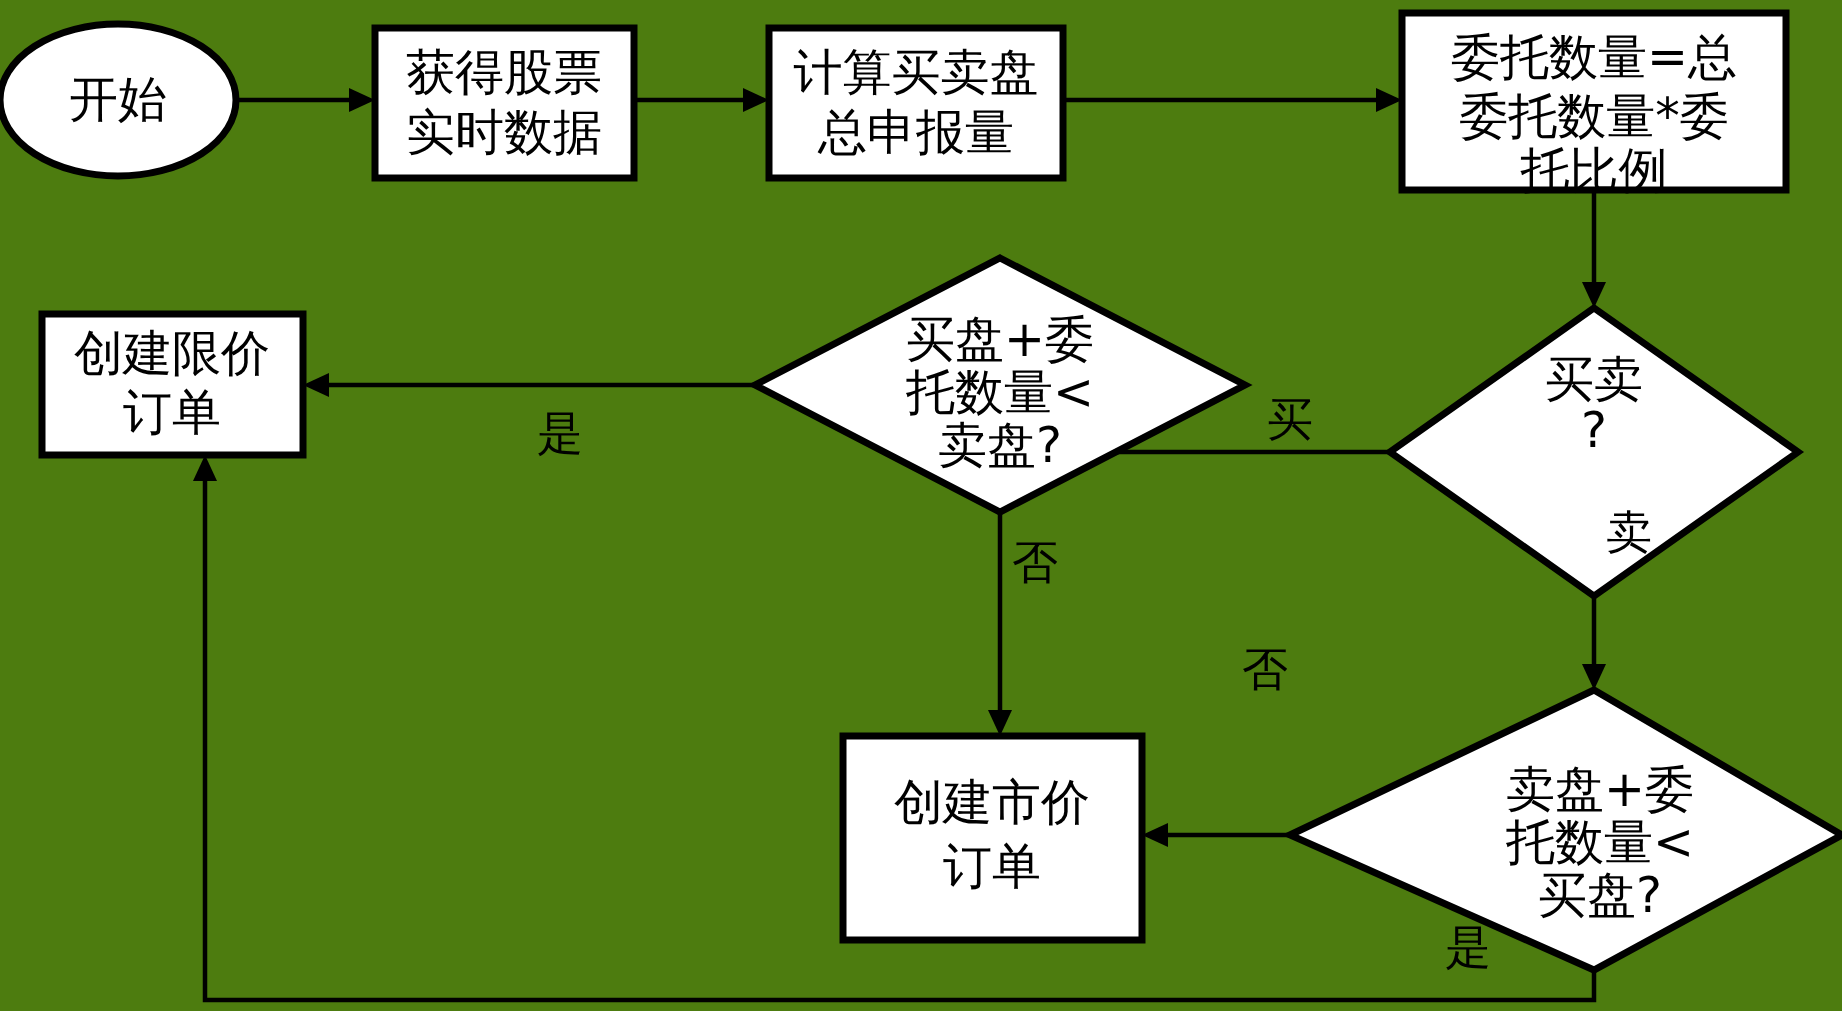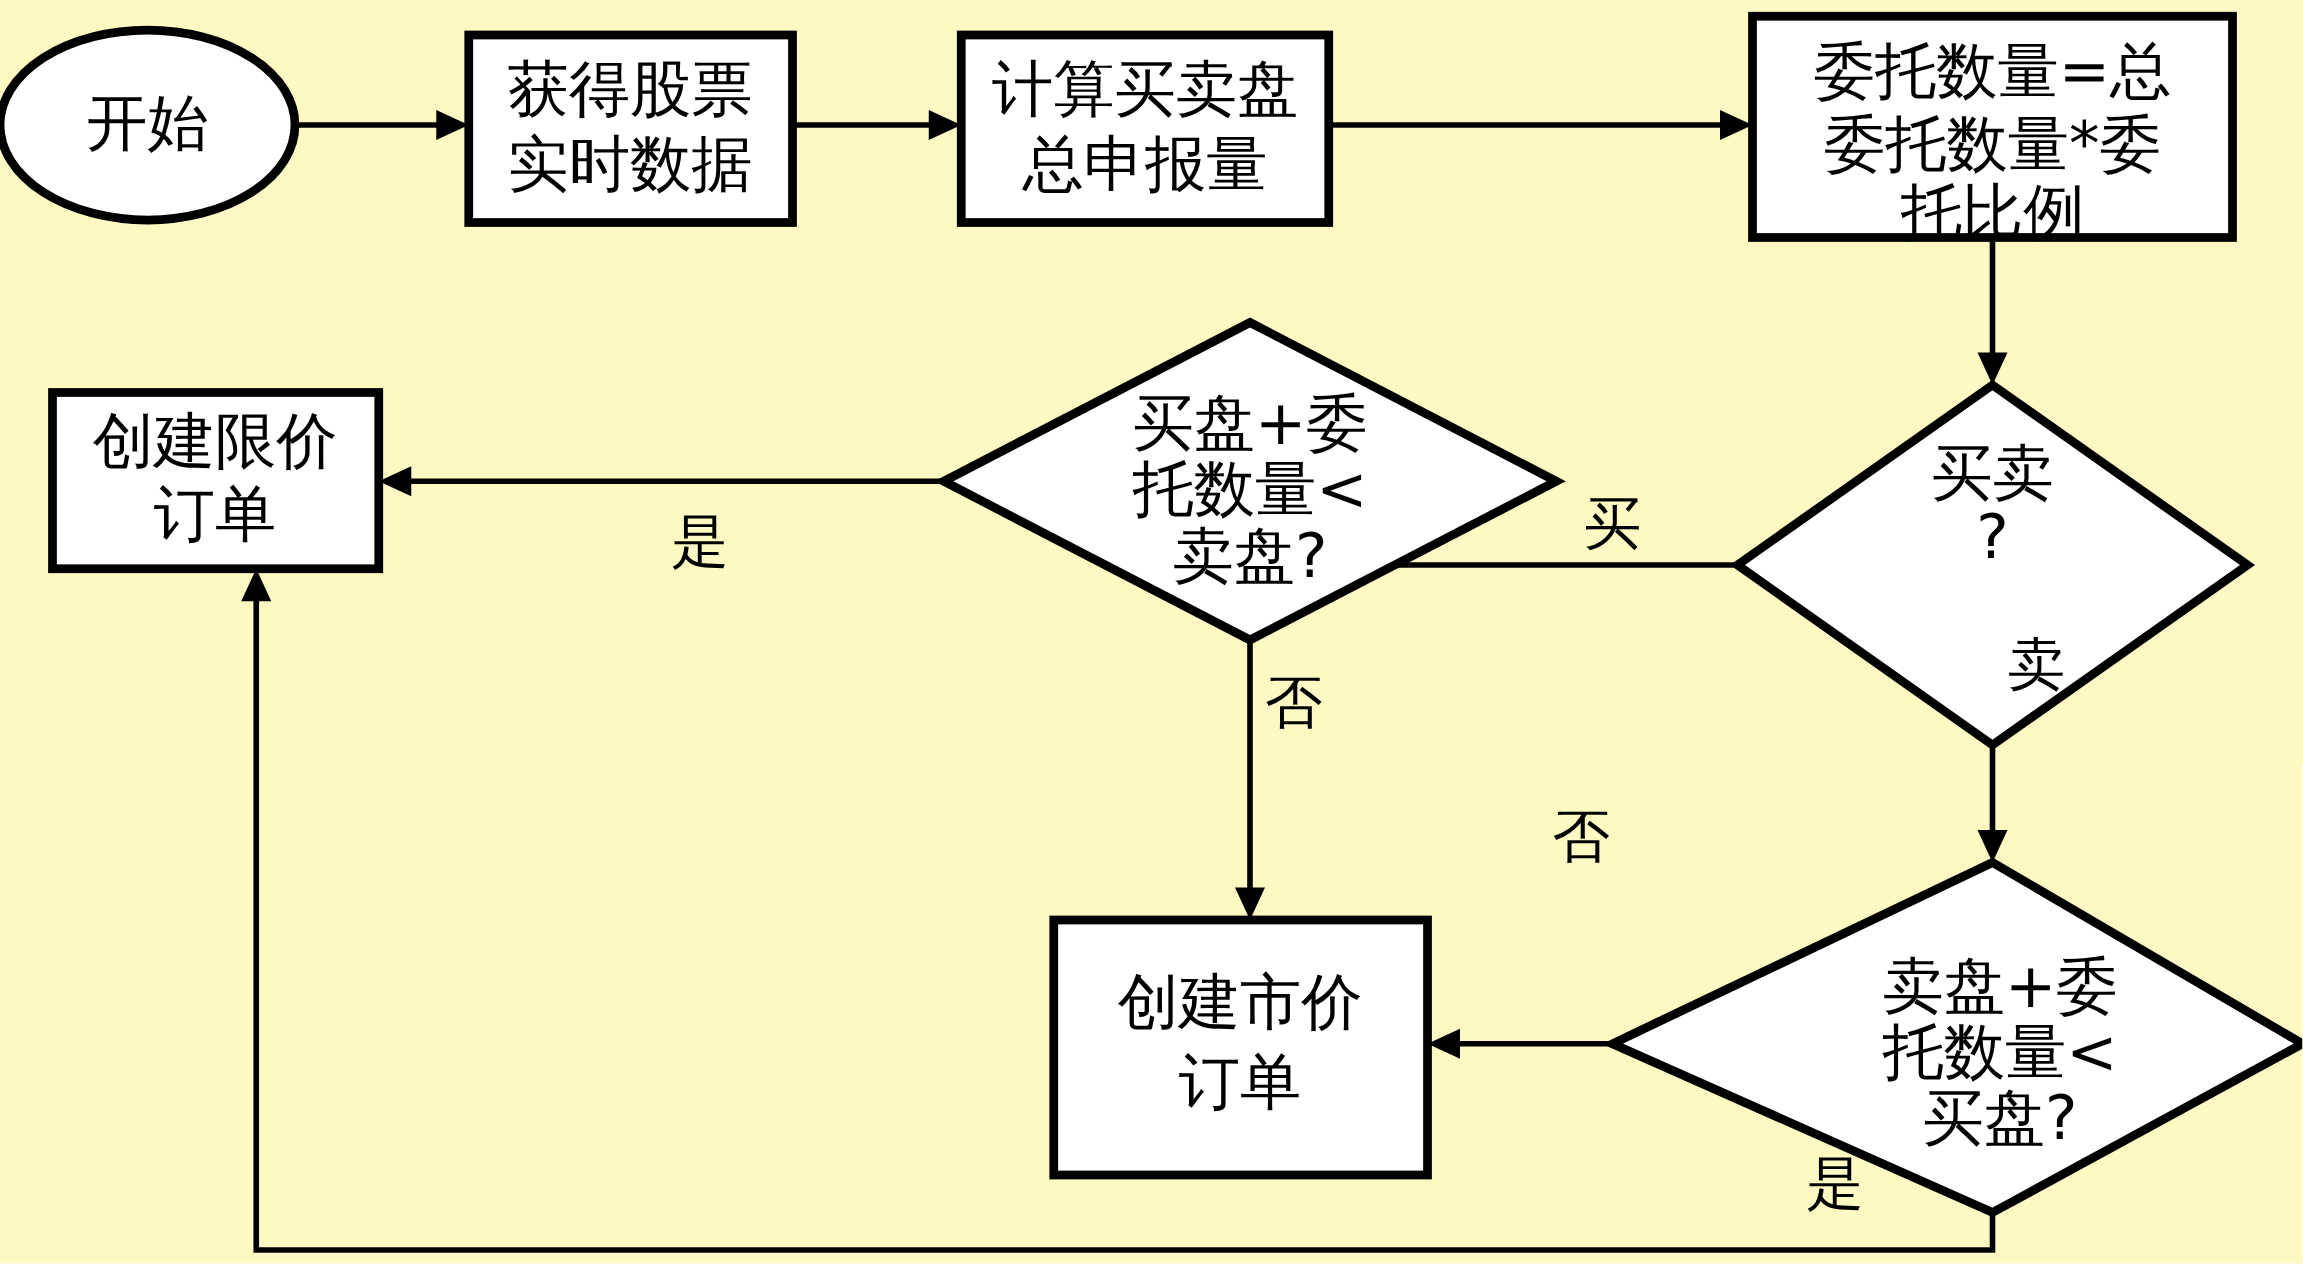--- a/index.html
+++ b/index.html
@@ -4,21 +4,21 @@
 <style>
   html, body {
     margin: 0;
     padding: 0;
     background: #ffffff;
   }
   #flowchart-root {
     position: relative;
     width: 1842px;
     height: 1011px;
-    background: #fef9c3;
+    background: #4d7c0f;
     font-family: "Liberation Sans", "DejaVu Sans", sans-serif;
   }
   svg.flow-canvas {
     display: block;
     width: 1842px;
     height: 1011px;
   }
   .node-shape {
     fill: #ffffff;
     stroke: #000000;

